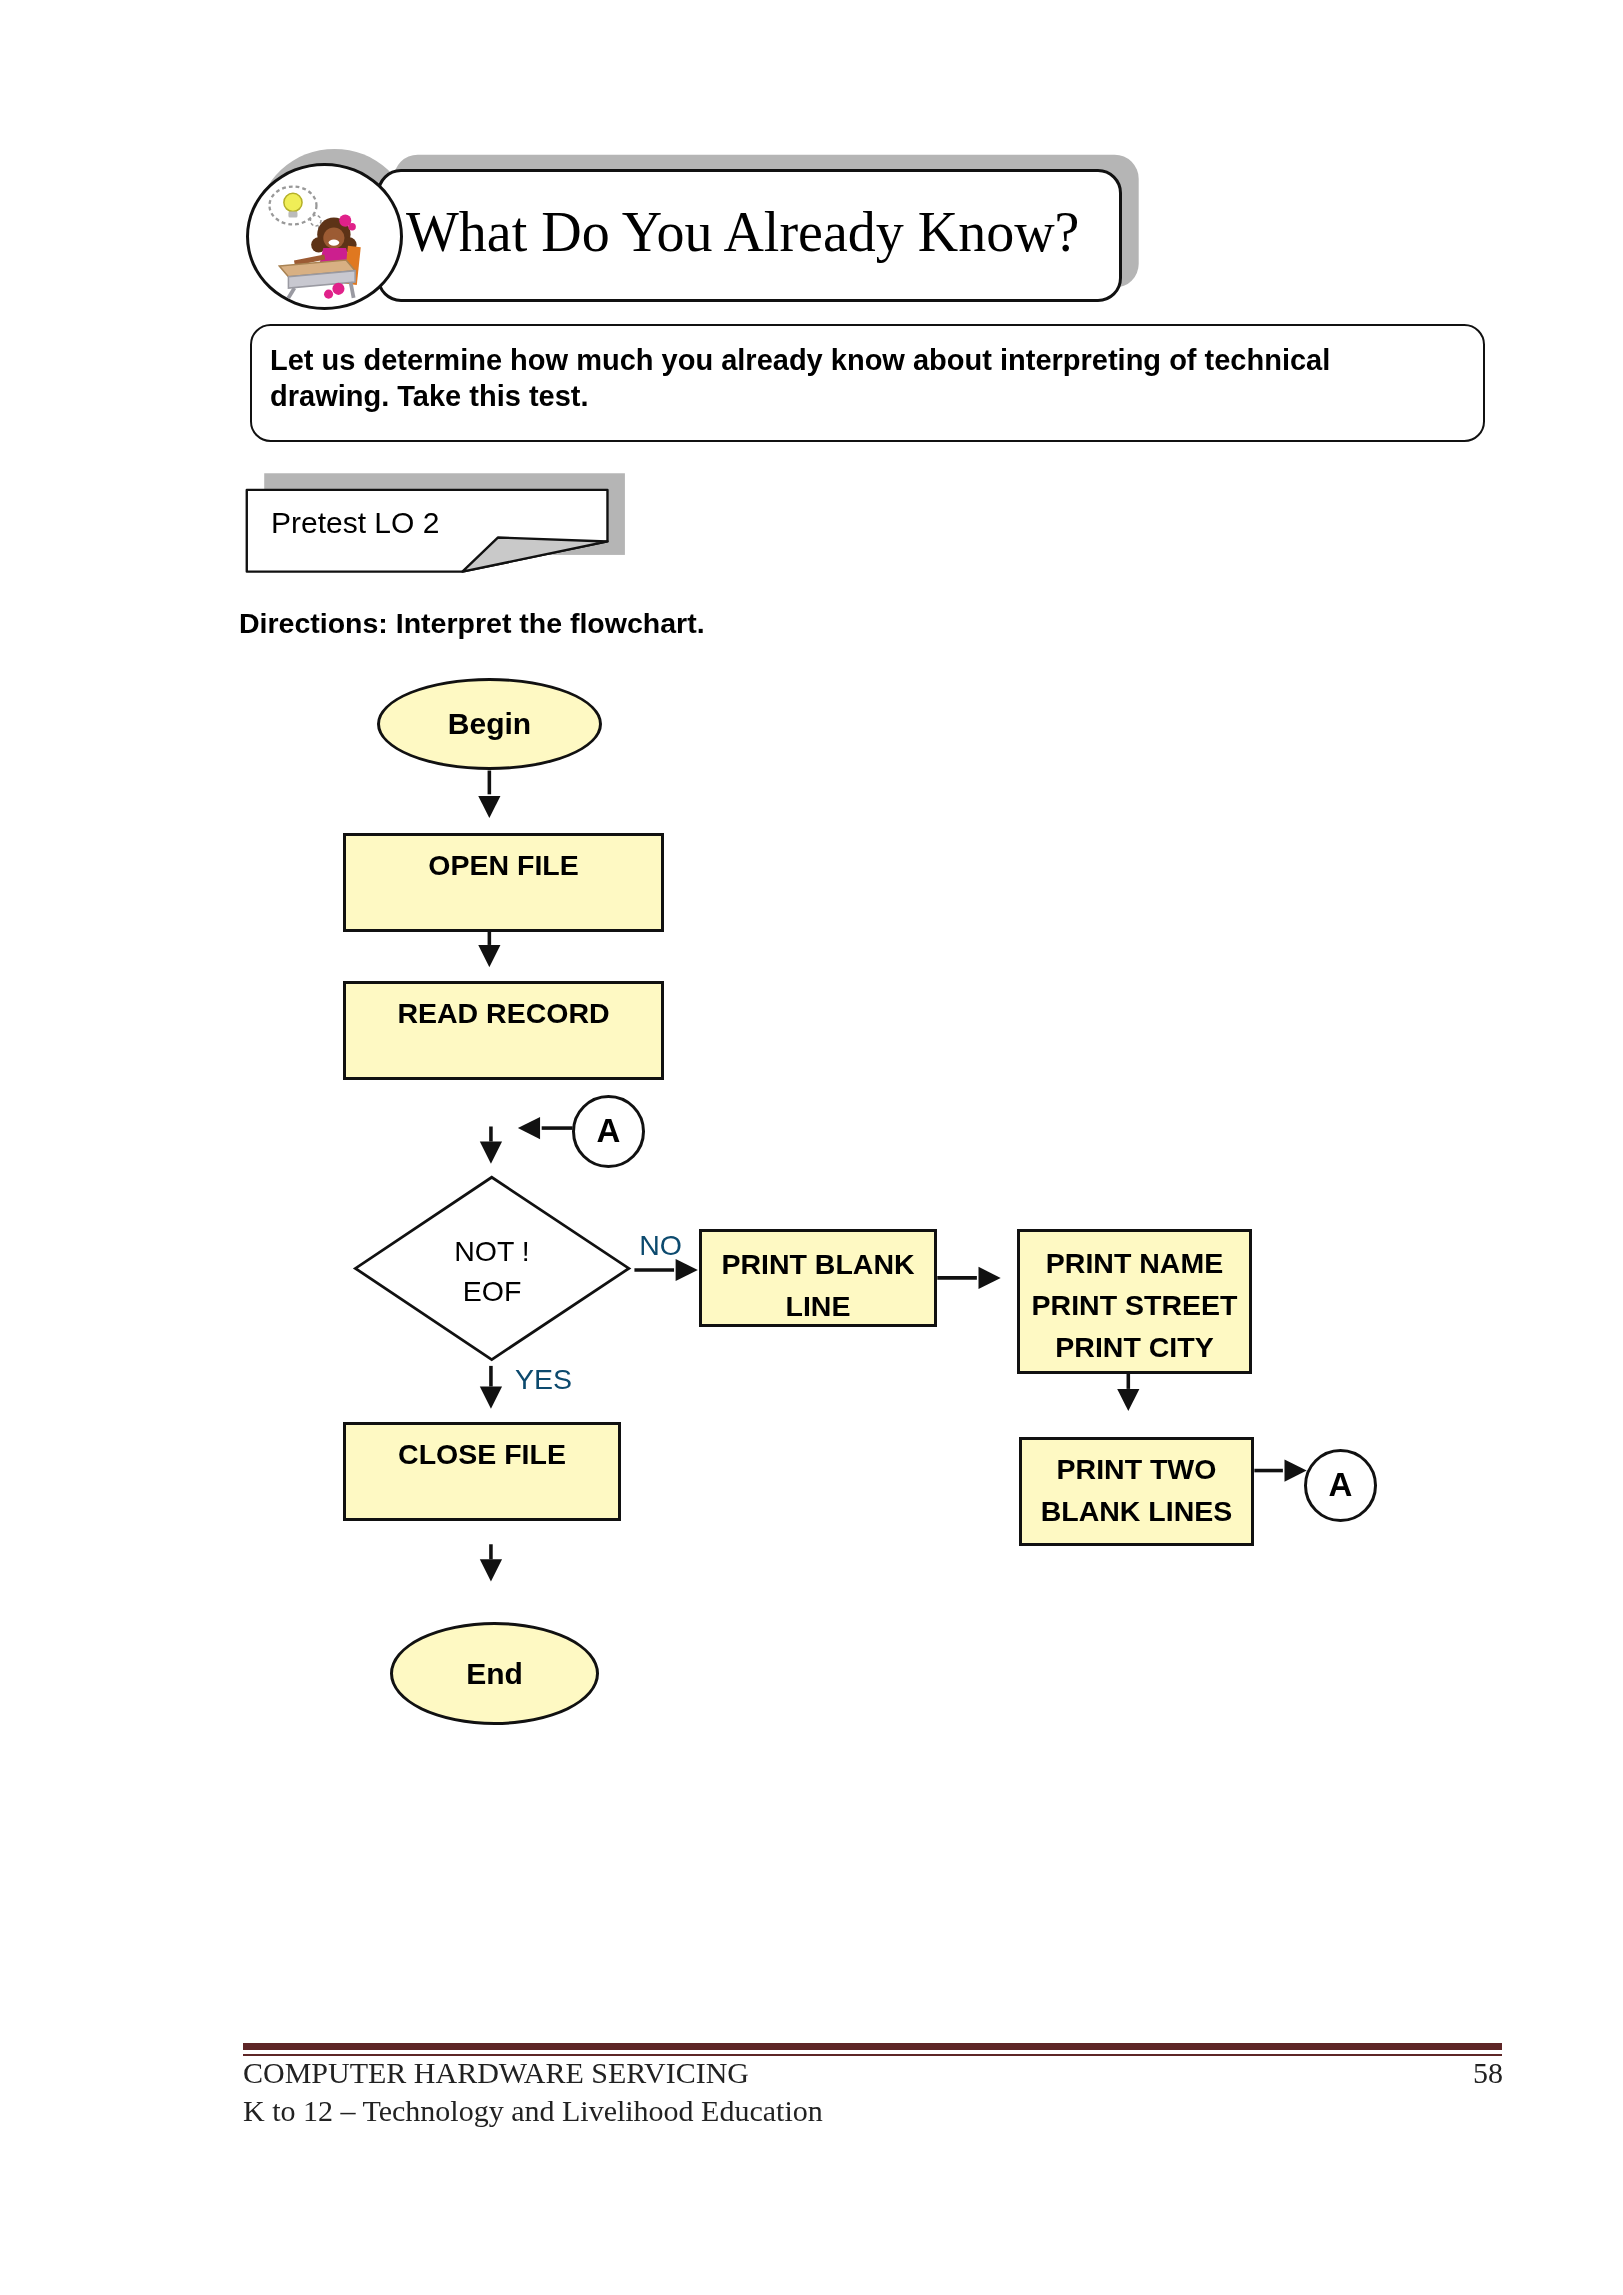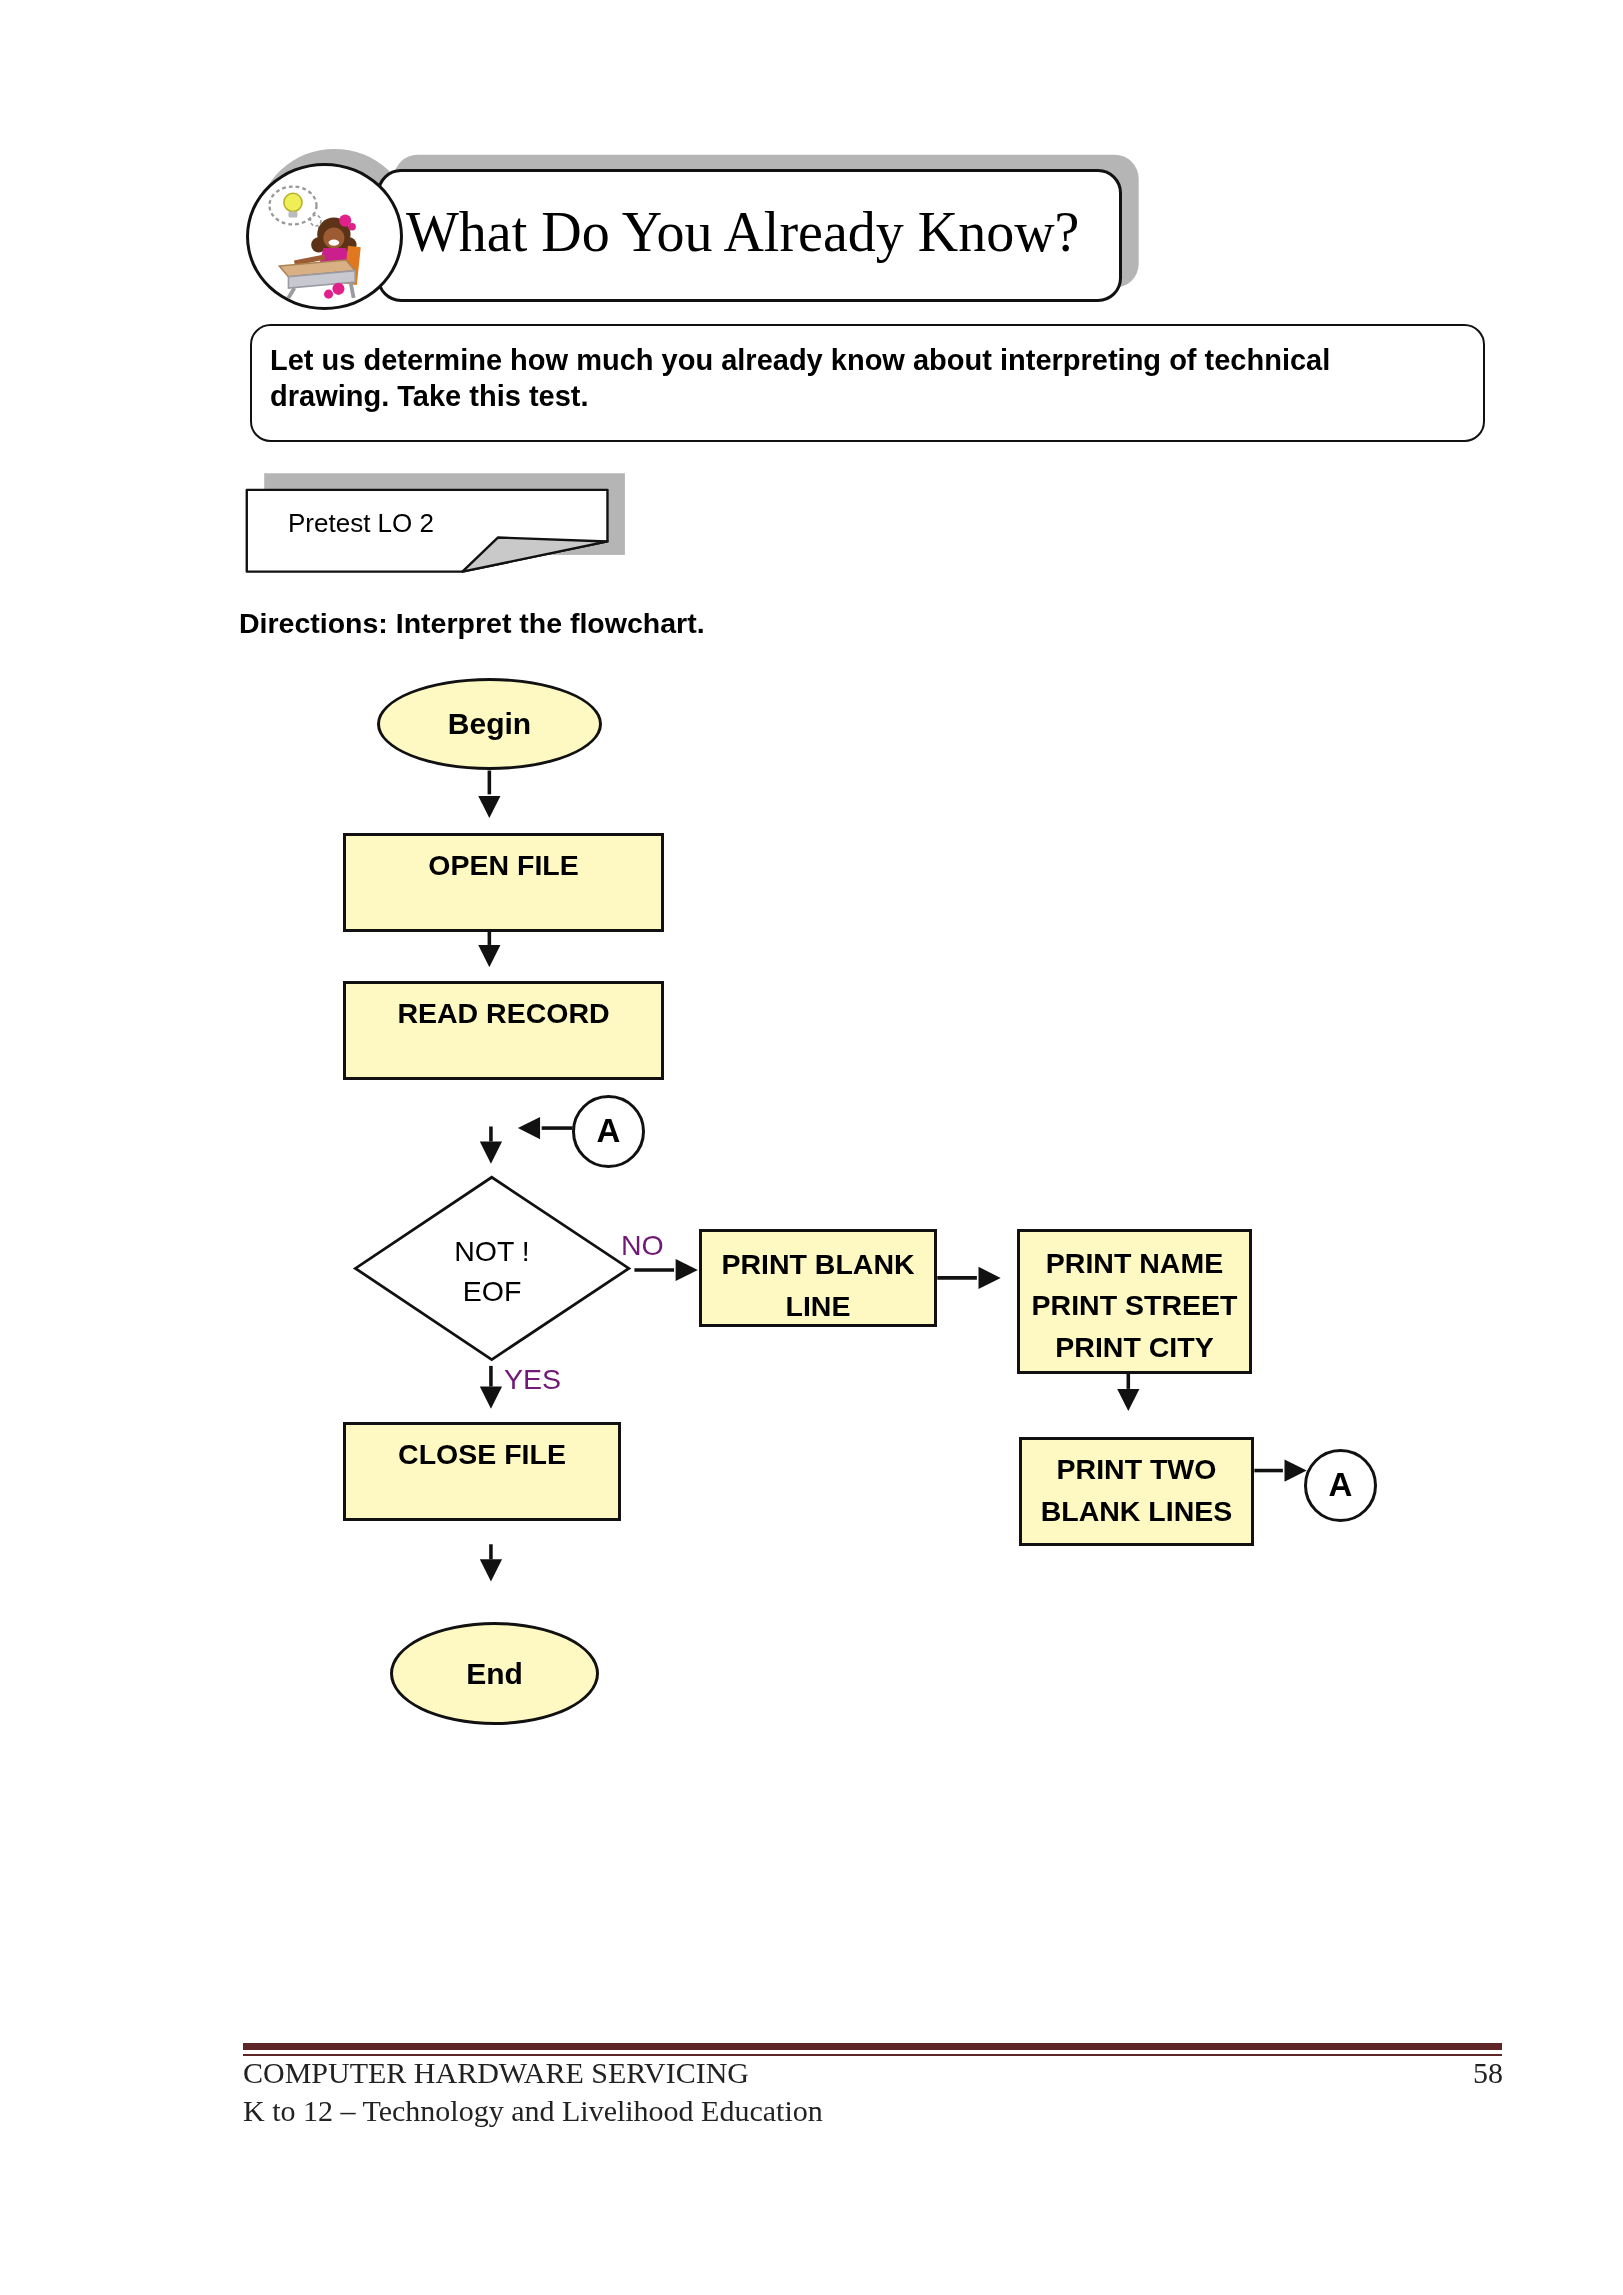--- a/index.html
+++ b/index.html
@@ -34,21 +34,21 @@
     left:250px; top:324px; width:1231px; height:114px;
     border:2.4px solid #111; border-radius:20.6px; background:#fff;
   }
   .intro-text {
     left:270px; top:342px; width:1189px;
     font-size:29px; font-weight:bold; line-height:36px; color:#000;
   }
 
   
   .pretest-label {
-    left:271px; top:507px; font-size:26px; line-height:32px; color:#000; z-index:3;margin-left:17px;
+    left:271px; top:507px; font-size:30px; line-height:32px; color:#000; z-index:3;
   }
 
   
   .directions {
     left:239px; top:607px; font-size:28.5px; font-weight:bold; line-height:32px; color:#000;
   }
 
   
   .node {
     background:#fef9c3; border:3.2px solid #111; box-sizing:border-box;
@@ -67,21 +67,21 @@
     border-radius:50%; width:73px; height:73px; background:#fff; border:3.2px solid #111;
     box-sizing:border-box; text-align:center; line-height:65px;
     font-weight:bold; font-size:33px; color:#000; z-index:2;
   }
   .conn-a1 { left:572px; top:1095px; }
   .conn-a2 { left:1304px; top:1449px; }
   .decision-label {
     left:373px; top:1231px; width:238px; text-align:center;
     font-size:28.5px; line-height:40px; color:#000; z-index:2;
   }
-  .branch-label { width:79px; font-size:28.5px; line-height:28.5px; color:#701a75; z-index:2; }
+  .branch-label { width:79px; text-align:center; font-size:28.5px; line-height:28.5px; color:#0c4a6e; z-index:2; }
   .no-label  { left:621px; top:1231px; }
   .yes-label { left:504px; top:1365px; }
 
   .overlay { position:absolute; left:0; top:0; z-index:1; }
 
   
   .rule-thick { left:243px; top:2043px; width:1259px; height:7.1px; background:#5e2627; }
   .rule-thin  { left:243px; top:2054px; width:1259px; height:2.4px; background:#5e2627; }
   .footer-text {
     font-family:"Liberation Serif", serif; font-size:30px; line-height:35px; color:#222;

